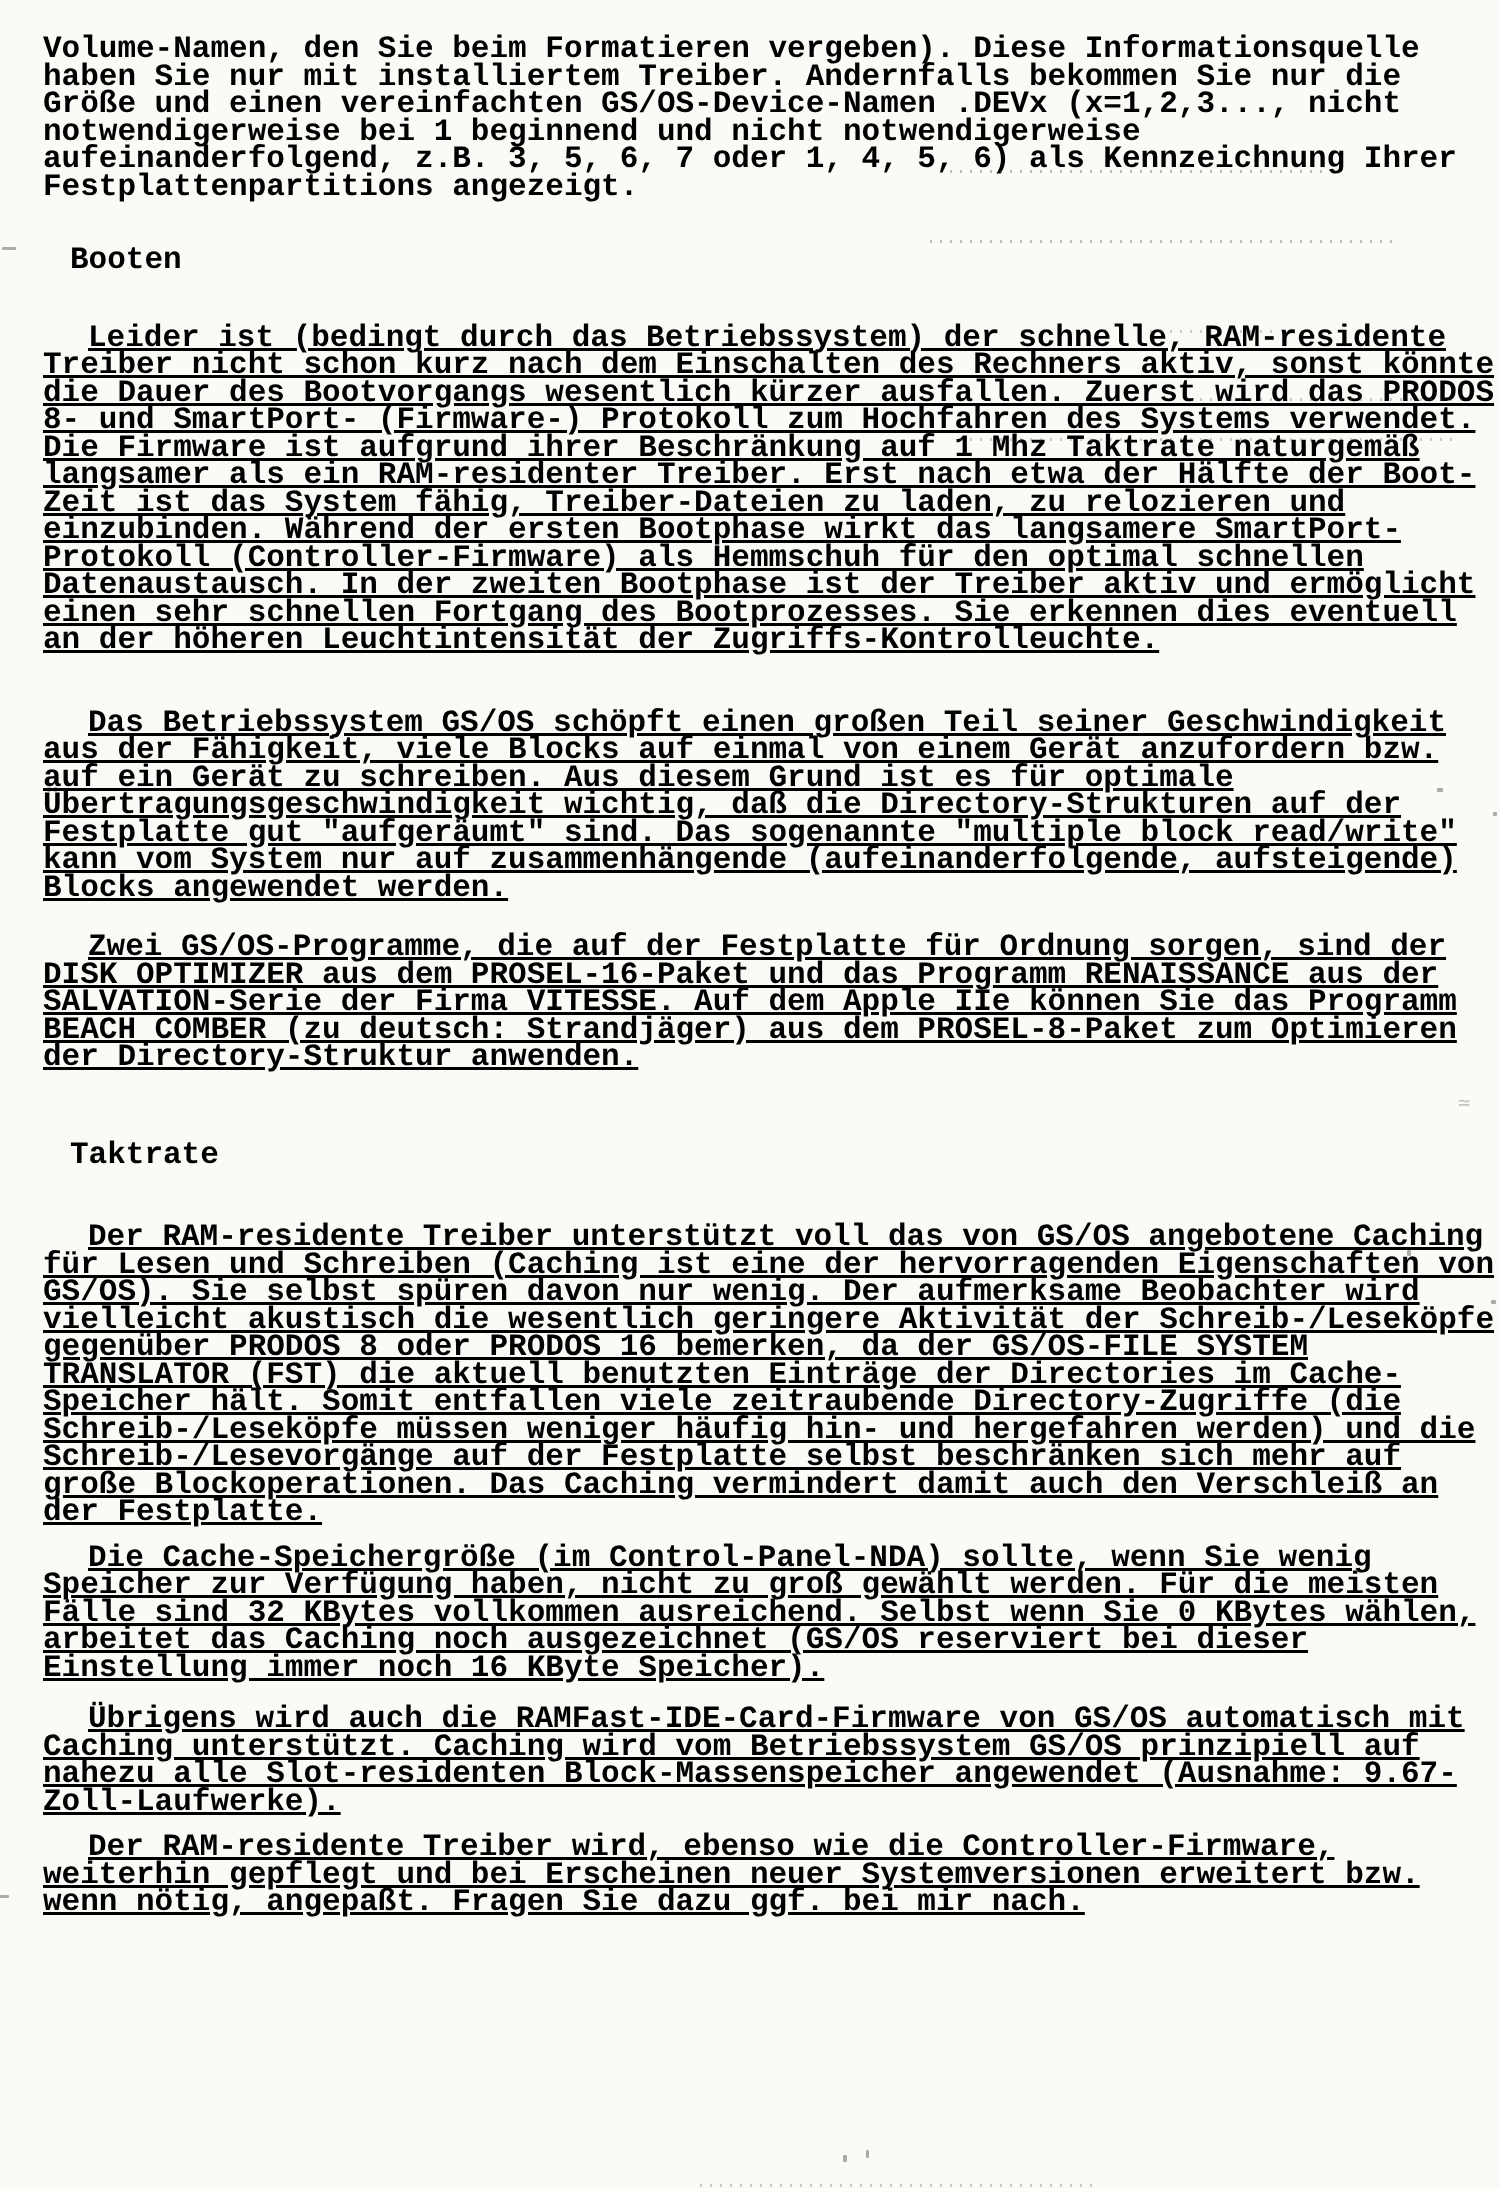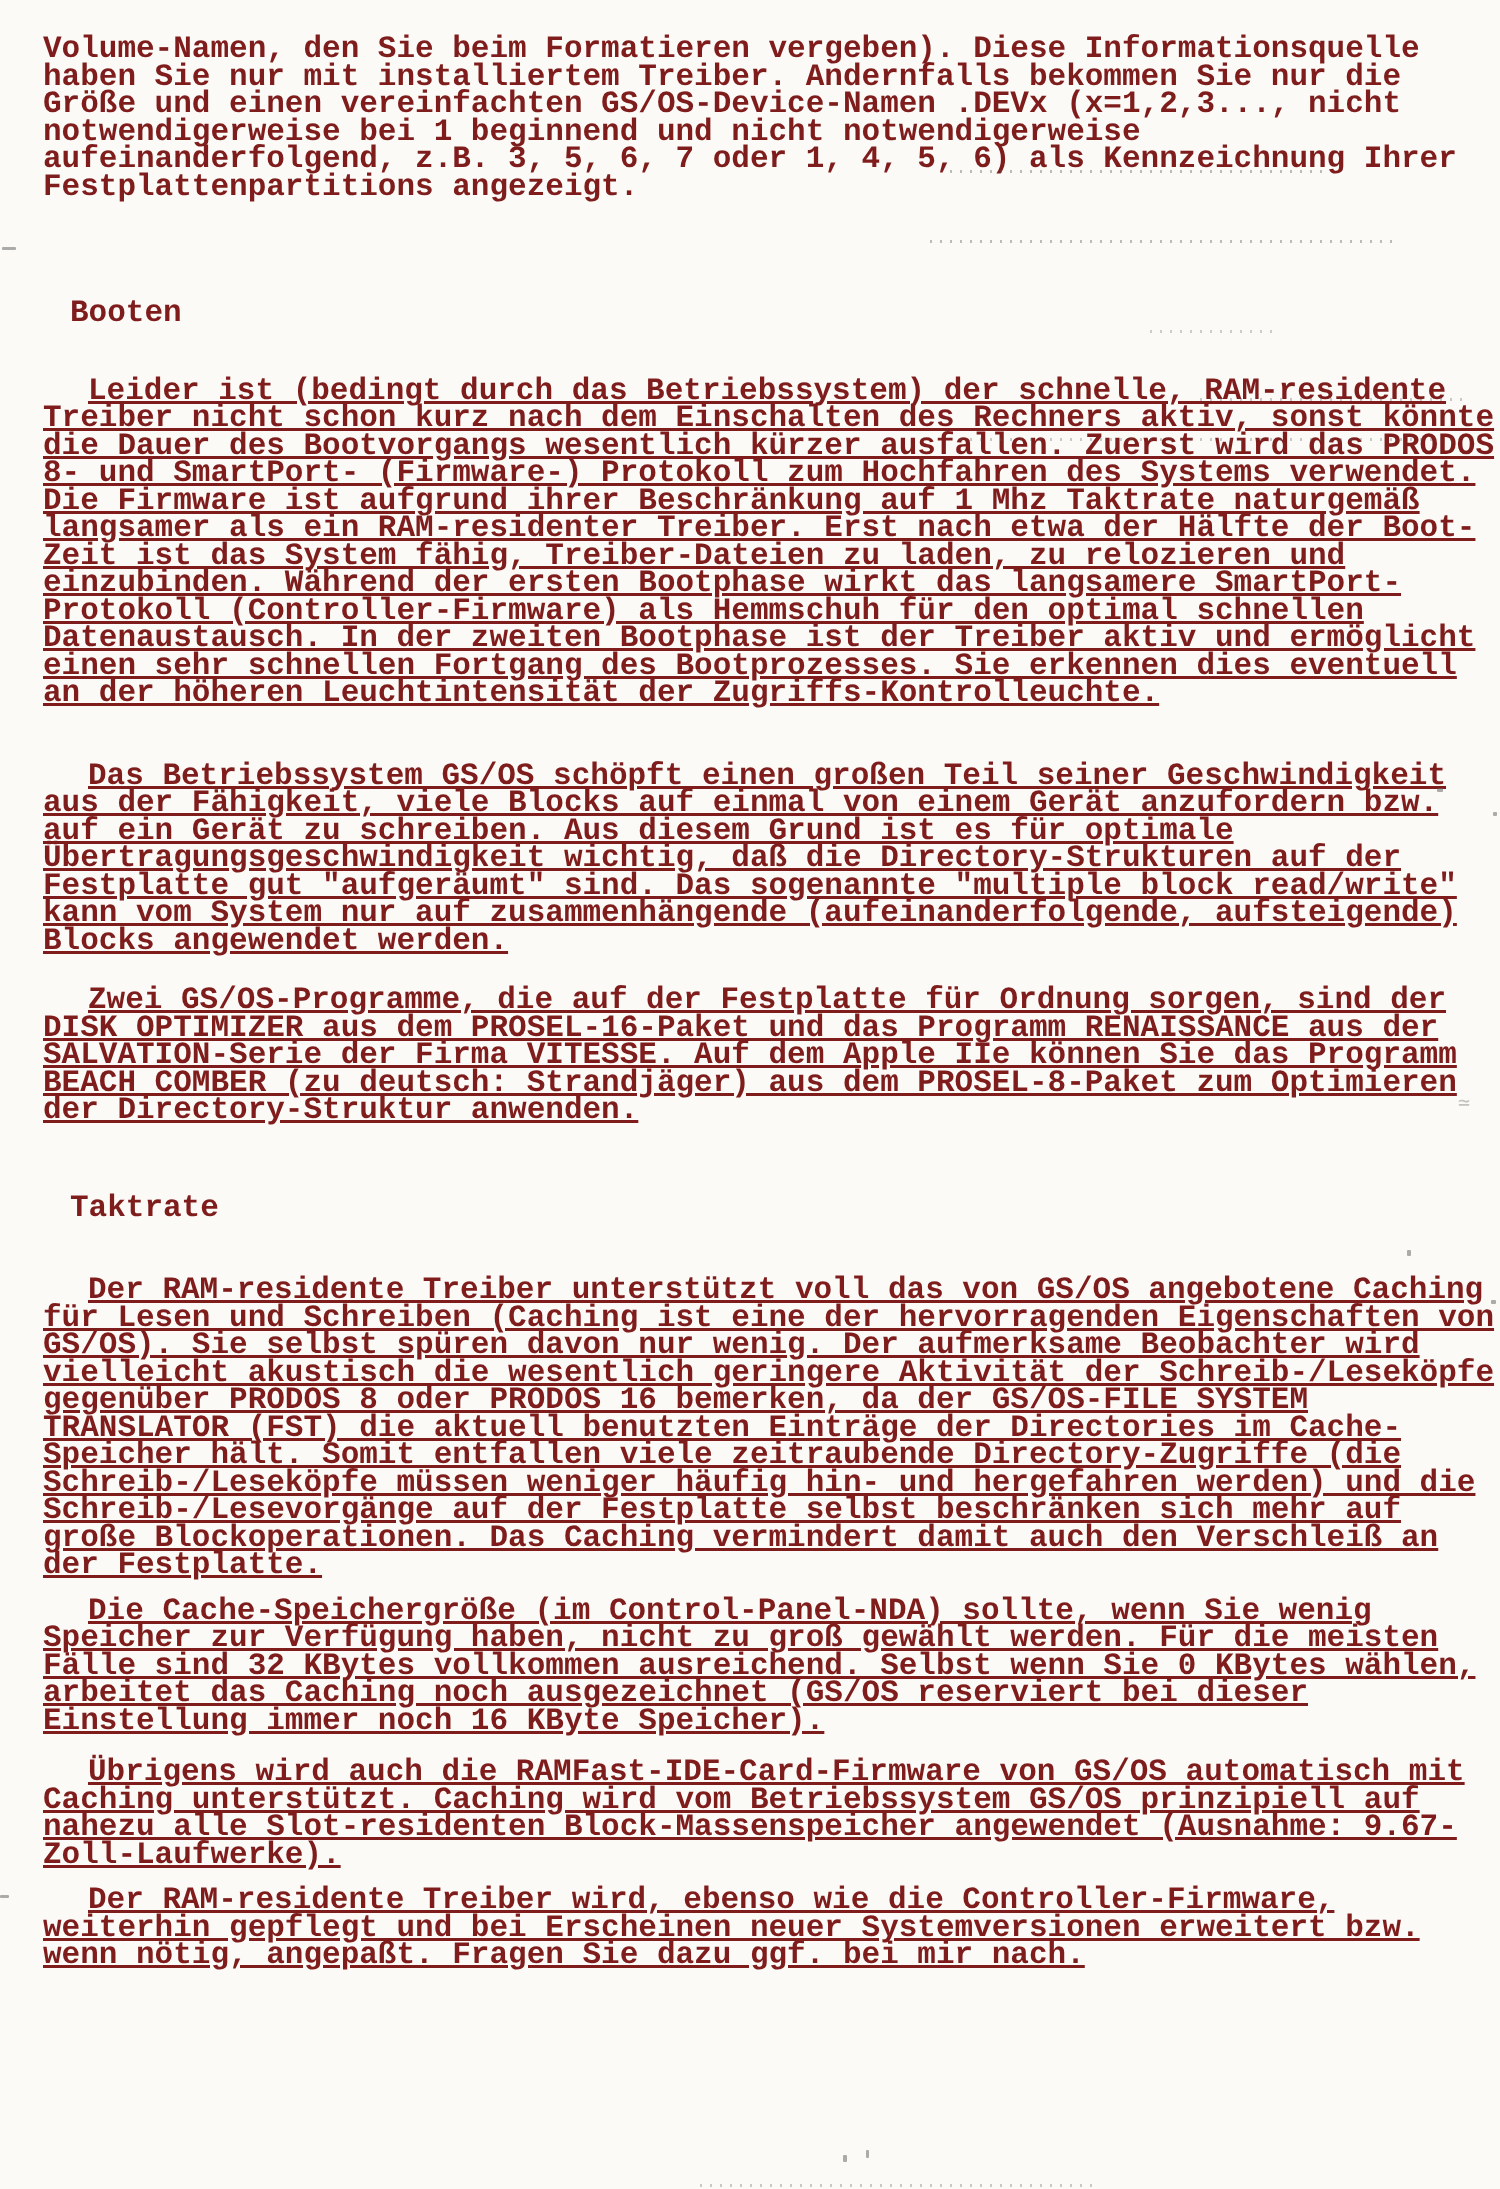--- a/index.html
+++ b/index.html
@@ -14,21 +14,21 @@
     position:absolute;left:0;top:0;right:0;bottom:0;
     padding:36px 0 0 43px;
     box-sizing:border-box;
   }
   .para, .heading{
     margin:0;
     white-space:pre;
     font-size:31px;
     line-height:27.5px;
     font-weight:700;
-    color:#7f1d1d;
+    color:#000000;
     letter-spacing:0;
     font-family:"Liberation Mono","DejaVu Sans Mono",monospace;
     text-rendering:geometricPrecision;
   }
   .heading{margin-left:27px;}
   .indent{text-indent:45px;text-decoration:underline;}
   
   .streak{
     position:absolute;height:3px;opacity:.38;
     background:repeating-linear-gradient(90deg,#555 0 2px,transparent 2px 10px);
@@ -41,21 +41,21 @@
 
 <div class="page">
 
   <p class="para">Volume-Namen, den Sie beim Formatieren vergeben). Diese Informationsquelle
 haben Sie nur mit installiertem Treiber. Andernfalls bekommen Sie nur die
 Größe und einen vereinfachten GS/OS-Device-Namen .DEVx (x=1,2,3..., nicht
 notwendigerweise bei 1 beginnend und nicht notwendigerweise
 aufeinanderfolgend, z.B. 3, 5, 6, 7 oder 1, 4, 5, 6) als Kennzeichnung Ihrer
 Festplattenpartitions angezeigt.</p>
 
-  <h2 class="heading" style="margin-top:99px">Booten</h2>
+  <h2 class="heading" style="margin-top:46px">Booten</h2>
 
   <p class="para indent" style="margin-top:50px">Leider ist (bedingt durch das Betriebssystem) der schnelle, RAM-residente
 Treiber nicht schon kurz nach dem Einschalten des Rechners aktiv, sonst könnte
 die Dauer des Bootvorgangs wesentlich kürzer ausfallen. Zuerst wird das PRODOS
 8- und SmartPort- (Firmware-) Protokoll zum Hochfahren des Systems verwendet.
 Die Firmware ist aufgrund ihrer Beschränkung auf 1 Mhz Taktrate naturgemäß
 langsamer als ein RAM-residenter Treiber. Erst nach etwa der Hälfte der Boot-
 Zeit ist das System fähig, Treiber-Dateien zu laden, zu relozieren und
 einzubinden. Während der ersten Bootphase wirkt das langsamere SmartPort-
 Protokoll (Controller-Firmware) als Hemmschuh für den optimal schnellen

